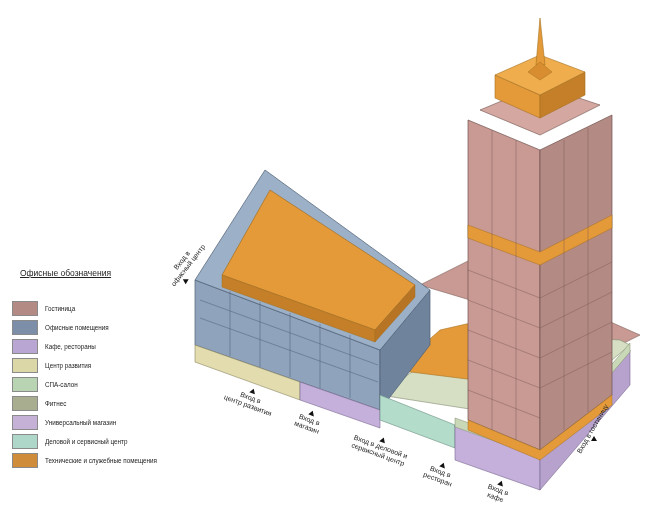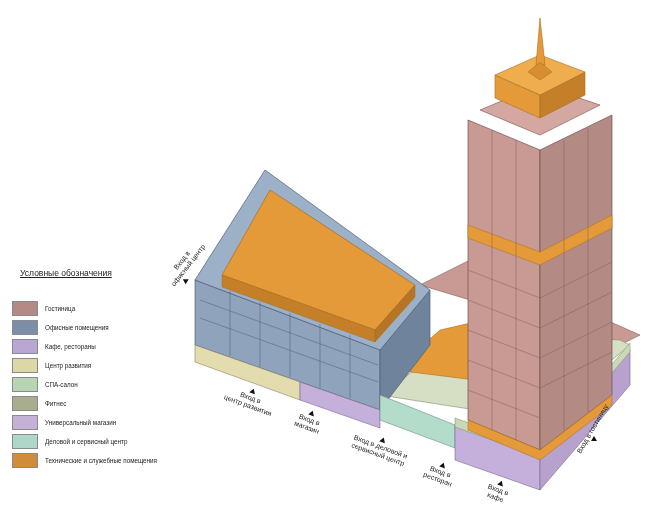--- a/index.html
+++ b/index.html
@@ -84,21 +84,21 @@
 
   <polygon points="495,75 540,95 540,118 495,98" fill="#e59a3a" stroke="#a5701f" stroke-width="0.6"></polygon>
   <polygon points="540,95 585,72 585,95 540,118" fill="#c47f28" stroke="#a5701f" stroke-width="0.6"></polygon>
   <polygon points="495,75 540,55 585,72 540,95" fill="#f0ad4e" stroke="#a5701f" stroke-width="0.6"></polygon>
 
   <polygon points="536,65 540,18 545,65" fill="#e59a3a" stroke="#a5701f" stroke-width="0.6"></polygon>
   <polygon points="528,72 540,62 552,72 540,80" fill="#d88e30" stroke="#a5701f" stroke-width="0.5"></polygon>
 </svg>
 
 <div class="legend">
-  <div class="legend-title">Условные обозначения</div>
+  <div class="legend-title">Офисные обозначения</div>
   <div class="legend-item" style="top:32px">
     <div class="swatch" style="background:#b48a84"></div>
     <span class="legend-label">Гостиница</span>
   </div>
   <div class="legend-item" style="top:51px">
     <div class="swatch" style="background:#7d8fa8"></div>
     <span class="legend-label">Офисные помещения</span>
   </div>
   <div class="legend-item" style="top:70px">
     <div class="swatch" style="background:#b9a6d2"></div>

